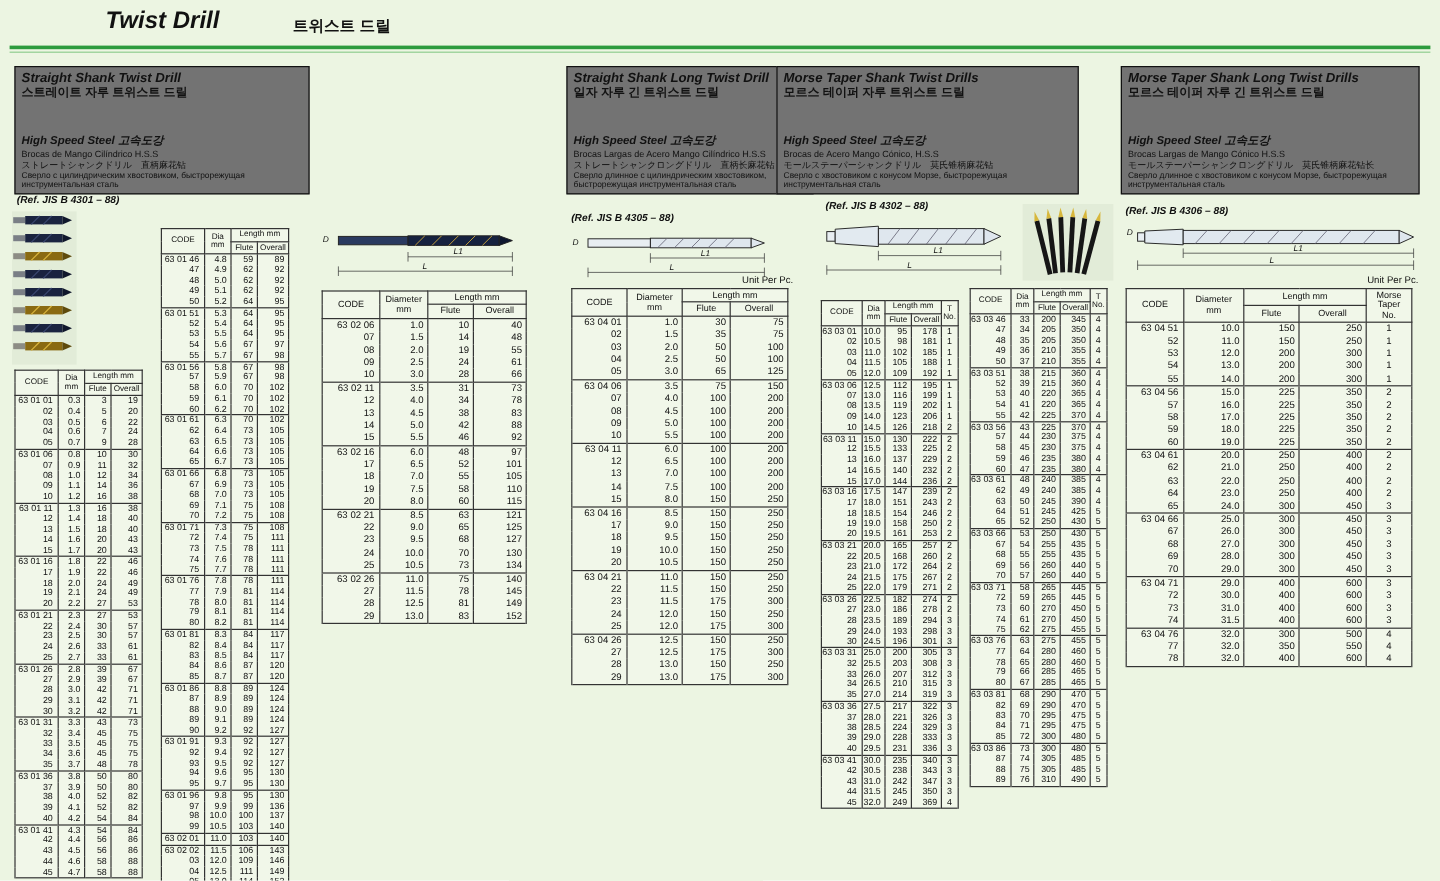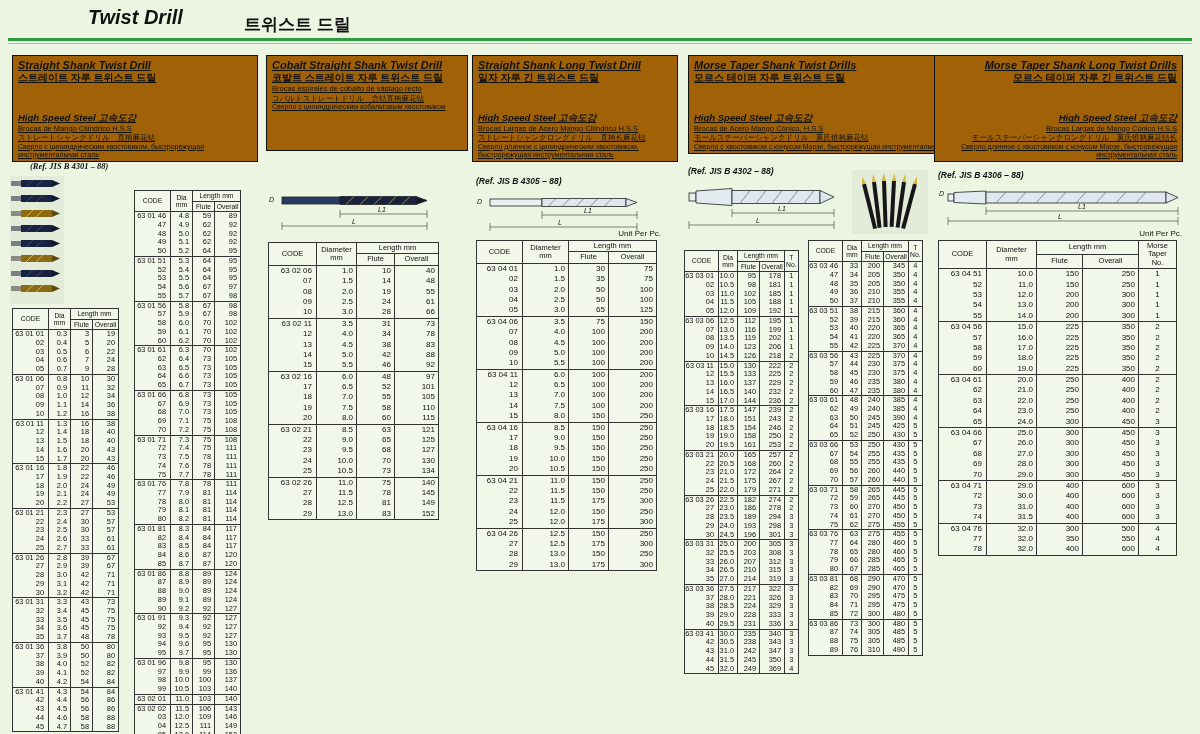--- a/index.html
+++ b/index.html
@@ -1,22 +1,22 @@
 <!DOCTYPE html>
 <html><head>
 <meta charset="utf-8">
 <style>
   html,body{margin:0;padding:0;background:#fff;}
   .page{position:relative;width:1200px;height:734px;background:#ecf5e2;font-family:"Liberation Sans",sans-serif;color:#111;overflow:hidden;padding-left:32px;}
   .title-en{position:absolute;left:88px;top:6px;font-style:italic;font-weight:bold;font-size:20px;}
-  .title-ko{position:absolute;left:244px;top:13px;font-weight:bold;font-size:17px;}
+  .title-ko{position:absolute;left:244px;top:13px;font-weight:bold;font-size:13px;}
   .rule{position:absolute;left:8px;top:38px;width:1184px;height:3px;background:#2d9b3e;}
   .rule2{position:absolute;left:8px;top:43px;width:1184px;height:1px;background:#8fce8f;}
 
-  .hdr{position:absolute;background:#a16207;border:1.5px solid #111;padding:3px 5px 2px;box-sizing:border-box;text-decoration:underline;}
+  .hdr{position:absolute;background:#737373;border:1.5px solid #111;padding:3px 5px 2px;box-sizing:border-box;}
   .h-title{font-weight:bold;font-style:italic;font-size:11px;line-height:1.18;}
   .h-ko{font-weight:bold;font-size:10px;line-height:1.25;}
   .h-hss{font-weight:bold;font-style:italic;font-size:9.5px;line-height:1.2;margin-top:28px;}
   .h-es{font-size:7.5px;line-height:1.25;}
   .h-jp{font-size:7.5px;line-height:1.25;}
   .h-ru{font-size:7px;line-height:1.18;}
   .ref{position:absolute;font-style:italic;font-weight:bold;font-size:8.5px;}
   .unit{position:absolute;font-size:8px;text-align:right;}
 
   .tblwrap{position:absolute;}
@@ -41,21 +41,21 @@
   <div class="rule2"></div>
 
   <div class="hdr" style="left:12px;top:55px;width:246px;min-height:100px;">
     <div class="h-title">Straight Shank Twist Drill</div>
     <div class="h-ko">스트레이트 자루 트위스트 드릴</div>
     <div class="h-hss">High Speed Steel 고속도강</div>
     <div class="h-es">Brocas de Mango Cilíndrico H.S.S</div>
     <div class="h-jp">ストレートシャンクドリル　直柄麻花钻</div>
     <div class="h-ru">Сверло с цилиндрическим хвостовиком, быстрорежущая инструментальная сталь</div>
   </div>
-  <div class="ref" style="left:30px;top:161px;font-family:Liberation Serif, serif;">(Ref. JIS B 4301 – 88)</div>
+  <div class="ref" style="left:14px;top:161px;">(Ref. JIS B 4301 – 88)</div>
 
   <svg style="position:absolute;left:10px;top:176px;" width="54" height="128" viewBox="0 0 54 128">
     <defs>
       <g id="drillA">
         <rect x="1" y="1" width="10" height="5" fill="#7a7f86"></rect>
         <rect x="11" y="0" width="31" height="7" fill="#1a2340"></rect>
         <line x1="16" y1="7" x2="23" y2="0" stroke="#39466e" stroke-width="1"></line>
         <line x1="26" y1="7" x2="33" y2="0" stroke="#39466e" stroke-width="1"></line>
         <polygon points="42,0 50,3.5 42,7" fill="#10172c"></polygon>
       </g>
@@ -745,27 +745,20 @@
           <tr>
             <td>05</td>
             <td>13.0</td>
             <td>114</td>
             <td>152</td>
           </tr>
         </tbody>
     </table>
   </div>
 
-  <div class="hdr" style="left:266px;top:55px;width:202px;min-height:96px;">
-    <div class="h-title">Cobalt Straight Shank Twist Drill</div>
-    <div class="h-ko">코발트 스트레이트 자루 트위스트 드릴</div>
-    <div class="h-es">Brocas espirales de cobalto de vástago recto</div>
-    <div class="h-jp">コバルトストレートドリル　含钴直柄麻花钻</div>
-    <div class="h-ru">Сверло с цилиндрическим кобальтовым хвостовиком</div>
-  </div>
 
   <svg style="position:absolute;left:268px;top:188px;" width="190" height="46" viewBox="0 0 190 46">
     <text x="1" y="14" class="dim">D</text>
     <rect x="14" y="9" width="58" height="7" fill="#2a3a60" stroke="#222" stroke-width="0.8"></rect>
     <rect x="72" y="8.5" width="76" height="8" fill="#16223f" stroke="#222" stroke-width="0.8"></rect>
     <line x1="78" y1="16.5" x2="86" y2="8.5" stroke="#c9a23c" stroke-width="0.8"></line>
     <line x1="92" y1="16.5" x2="100" y2="8.5" stroke="#c9a23c" stroke-width="0.8"></line>
     <line x1="106" y1="16.5" x2="114" y2="8.5" stroke="#c9a23c" stroke-width="0.8"></line>
     <line x1="120" y1="16.5" x2="128" y2="8.5" stroke="#c9a23c" stroke-width="0.8"></line>
     <line x1="134" y1="16.5" x2="142" y2="8.5" stroke="#c9a23c" stroke-width="0.8"></line>
@@ -1173,21 +1166,21 @@
           <tr>
             <td>29</td>
             <td>13.0</td>
             <td>175</td>
             <td>300</td>
           </tr>
         </tbody>
     </table>
   </div>
 
-  <div class="hdr" style="left:688px;top:55px;width:283px;min-height:90px;">
+  <div class="hdr" style="left:647px;top:55px;width:252px;min-height:90px;">
     <div class="h-title">Morse Taper Shank Twist Drills</div>
     <div class="h-ko">모르스 테이퍼 자루 트위스트 드릴</div>
     <div class="h-hss">High Speed Steel 고속도강</div>
     <div class="h-es">Brocas de Acero Mango Cónico, H.S.S</div>
     <div class="h-jp">モールステーパーシャンクドリル　莫氏锥柄麻花钻</div>
     <div class="h-ru">Сверло с хвостовиком с конусом Морзе, быстрорежущая инструментальная сталь</div>
   </div>
   <div class="ref" style="left:688px;top:166px;">(Ref. JIS B 4302 – 88)</div>
 
   <svg style="position:absolute;left:686px;top:180px;" width="160" height="52" viewBox="0 0 160 52">
@@ -1898,21 +1891,21 @@
             <td>89</td>
             <td>76</td>
             <td>310</td>
             <td>490</td>
             <td>5</td>
           </tr>
         </tbody>
     </table>
   </div>
 
-  <div class="hdr" style="left:934px;top:55px;width:249px;min-height:94px;text-align:right;">
+  <div class="hdr" style="left:934px;top:55px;width:249px;min-height:94px;">
     <div class="h-title">Morse Taper Shank Long Twist Drills</div>
     <div class="h-ko">모르스 테이퍼 자루 긴 트위스트 드릴</div>
     <div class="h-hss">High Speed Steel 고속도강</div>
     <div class="h-es">Brocas Largas de Mango Cónico H.S.S</div>
     <div class="h-jp">モールステーパーシャンクロングドリル　莫氏锥柄麻花钻长</div>
     <div class="h-ru">Сверло длинное с хвостовиком с конусом Морзе, быстрорежущая инструментальная сталь</div>
   </div>
   <div class="ref" style="left:938px;top:170px;">(Ref. JIS B 4306 – 88)</div>
 
   <svg style="position:absolute;left:938px;top:184px;" width="250" height="42" viewBox="0 0 250 42">

